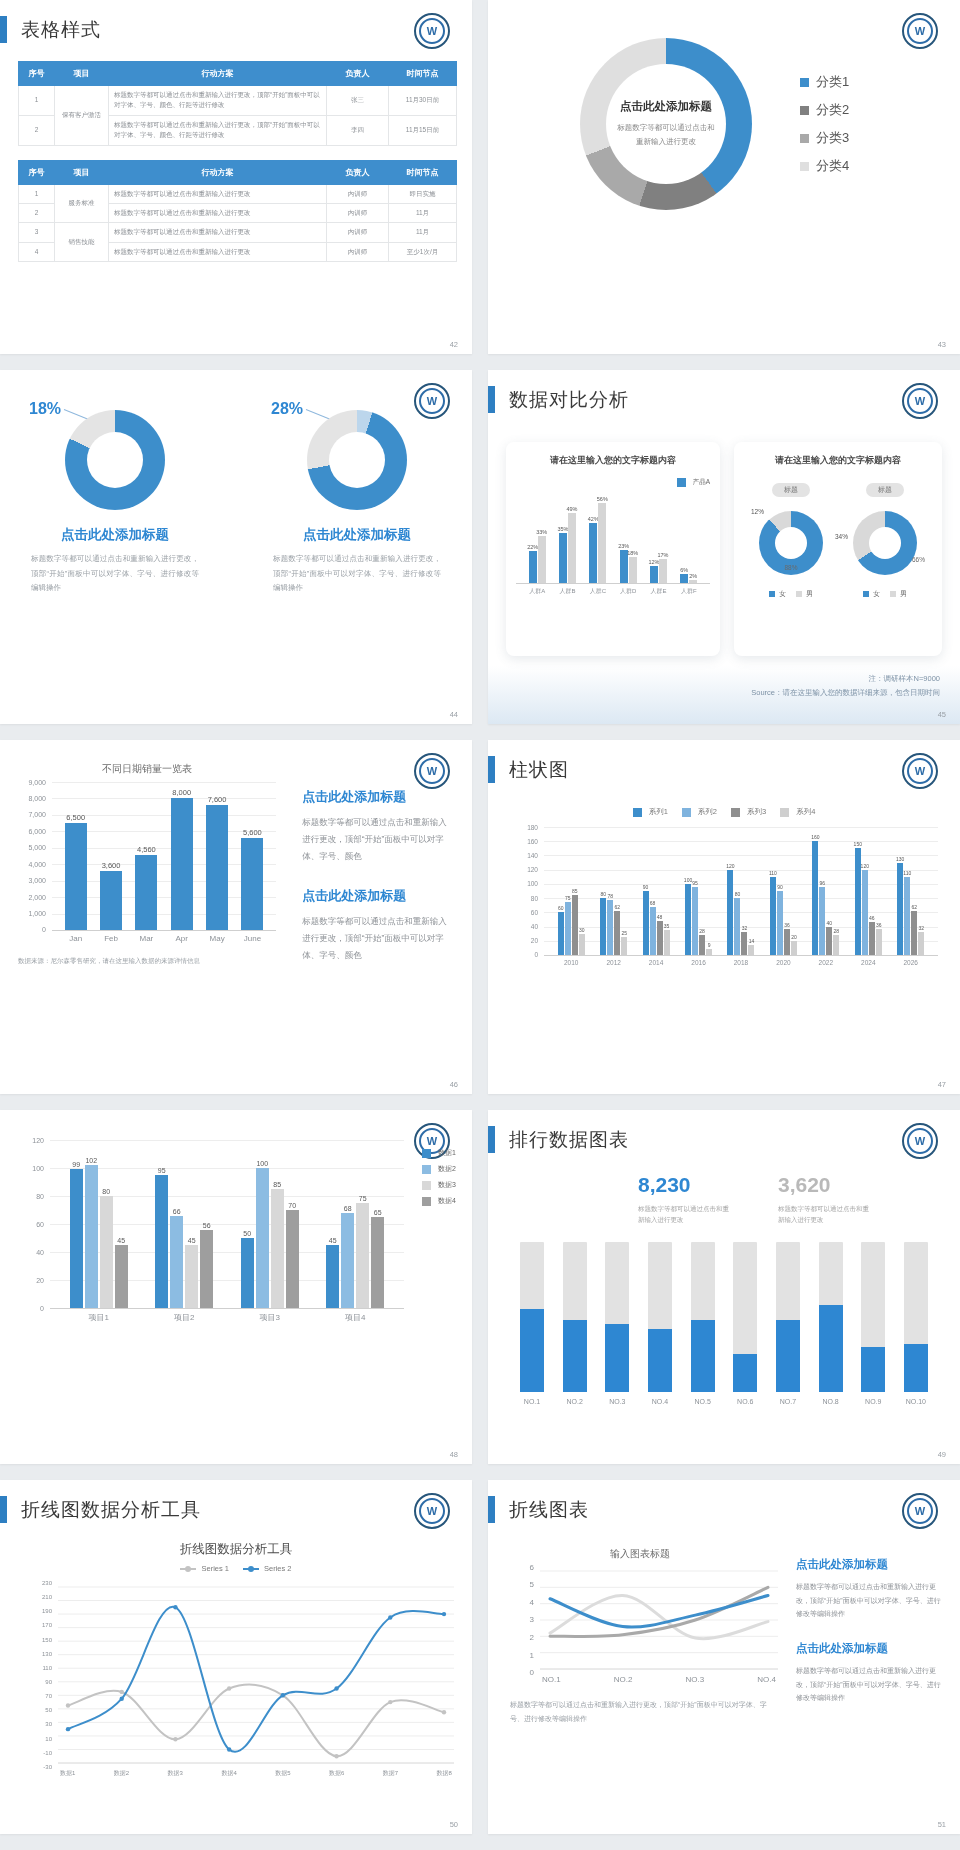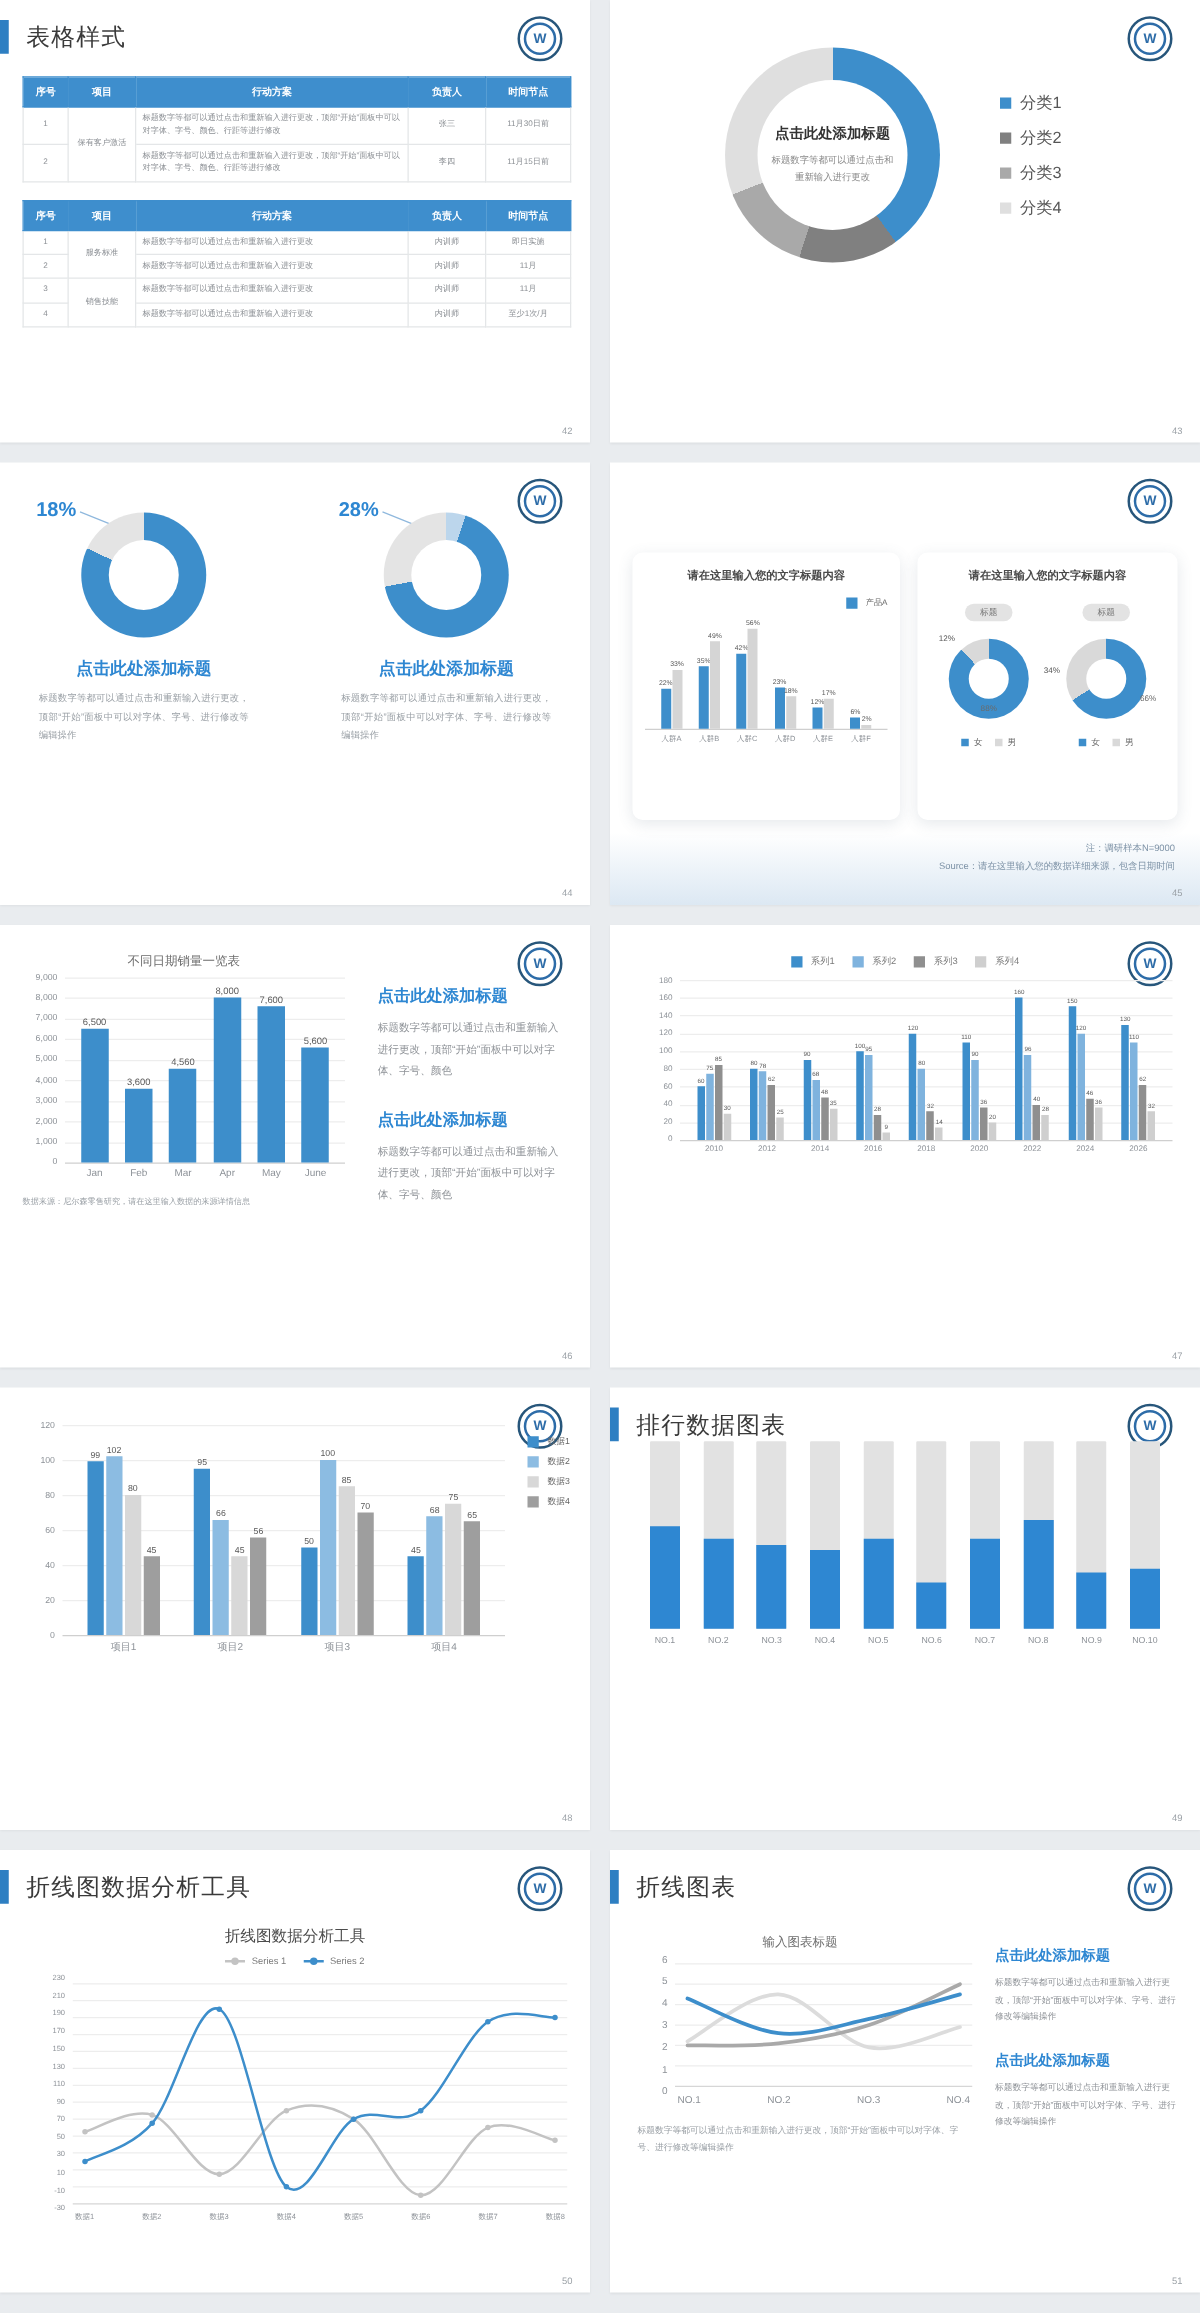--- a/index.html
+++ b/index.html
@@ -279,20 +279,24 @@
             <div class="hole"></div>
           </div>
         <div class="pcap">点击此处添加标题</div>
         <div class="pbody">标题数字等都可以通过点击和重新输入进行更改，顶部“开始”面板中可以对字体、字号、进行修改等编辑操作</div>
       </div>
     </div>
     <div class="pageno">44</div>
   </section>
 
   <section class="slide">
+    <div class="shead">
+      <div class="sbar"></div>
+      <h2 class="stitle">数据对比分析</h2>
+    </div>
     <div class="logo">
         <div class="logo-inner">W</div>
       </div>
     <div class="blueband"></div>
     <div class="card45">
       <div class="c45title">请在这里输入您的文字标题内容</div>
       <div class="c45legend">
           <span class="litem">
             <span class="sq" style="background:#3d8ecb"></span>
             <span>产品A</span>
@@ -515,20 +519,24 @@
         <div class="bheading">点击此处添加标题</div>
         <div class="bbody">标题数字等都可以通过点击和重新输入进行更改，顶部“开始”面板中可以对字体、字号、颜色</div>
         <div class="bheading">点击此处添加标题</div>
         <div class="bbody">标题数字等都可以通过点击和重新输入进行更改，顶部“开始”面板中可以对字体、字号、颜色</div>
       </div>
     </div>
     <div class="pageno">46</div>
   </section>
 
   <section class="slide">
+    <div class="shead">
+      <div class="sbar"></div>
+      <h2 class="stitle">柱状图</h2>
+    </div>
     <div class="logo">
         <div class="logo-inner">W</div>
       </div>
     <div class="s47">
       <div class="legend-h">
           <span class="litem">
             <span class="sq" style="background:#3d8ecb"></span>
             <span>系列1</span>
           </span>
           <span class="litem">
@@ -885,20 +893,30 @@
   </section>
 
   <section class="slide">
     <div class="shead">
       <div class="sbar"></div>
       <h2 class="stitle">排行数据图表</h2>
     </div>
     <div class="logo">
         <div class="logo-inner">W</div>
       </div>
+    <div class="s49stats">
+      <div class="stat">
+        <div class="statv blue">8,230</div>
+        <div class="statb">标题数字等都可以通过点击和重新输入进行更改</div>
+      </div>
+      <div class="stat">
+        <div class="statv gray">3,620</div>
+        <div class="statb">标题数字等都可以通过点击和重新输入进行更改</div>
+      </div>
+    </div>
     <div class="s49chart">
         <div class="stk">
           <div class="stkcol">
             <div class="trk" style="width:24px;height:150px;background:#e2e2e2">
               <i style="height:55%;background:#2e87d2"></i>
             </div>
             <span class="stkcat" style="font-size:7px">NO.1</span>
           </div>
           <div class="stkcol">
             <div class="trk" style="width:24px;height:150px;background:#e2e2e2">

